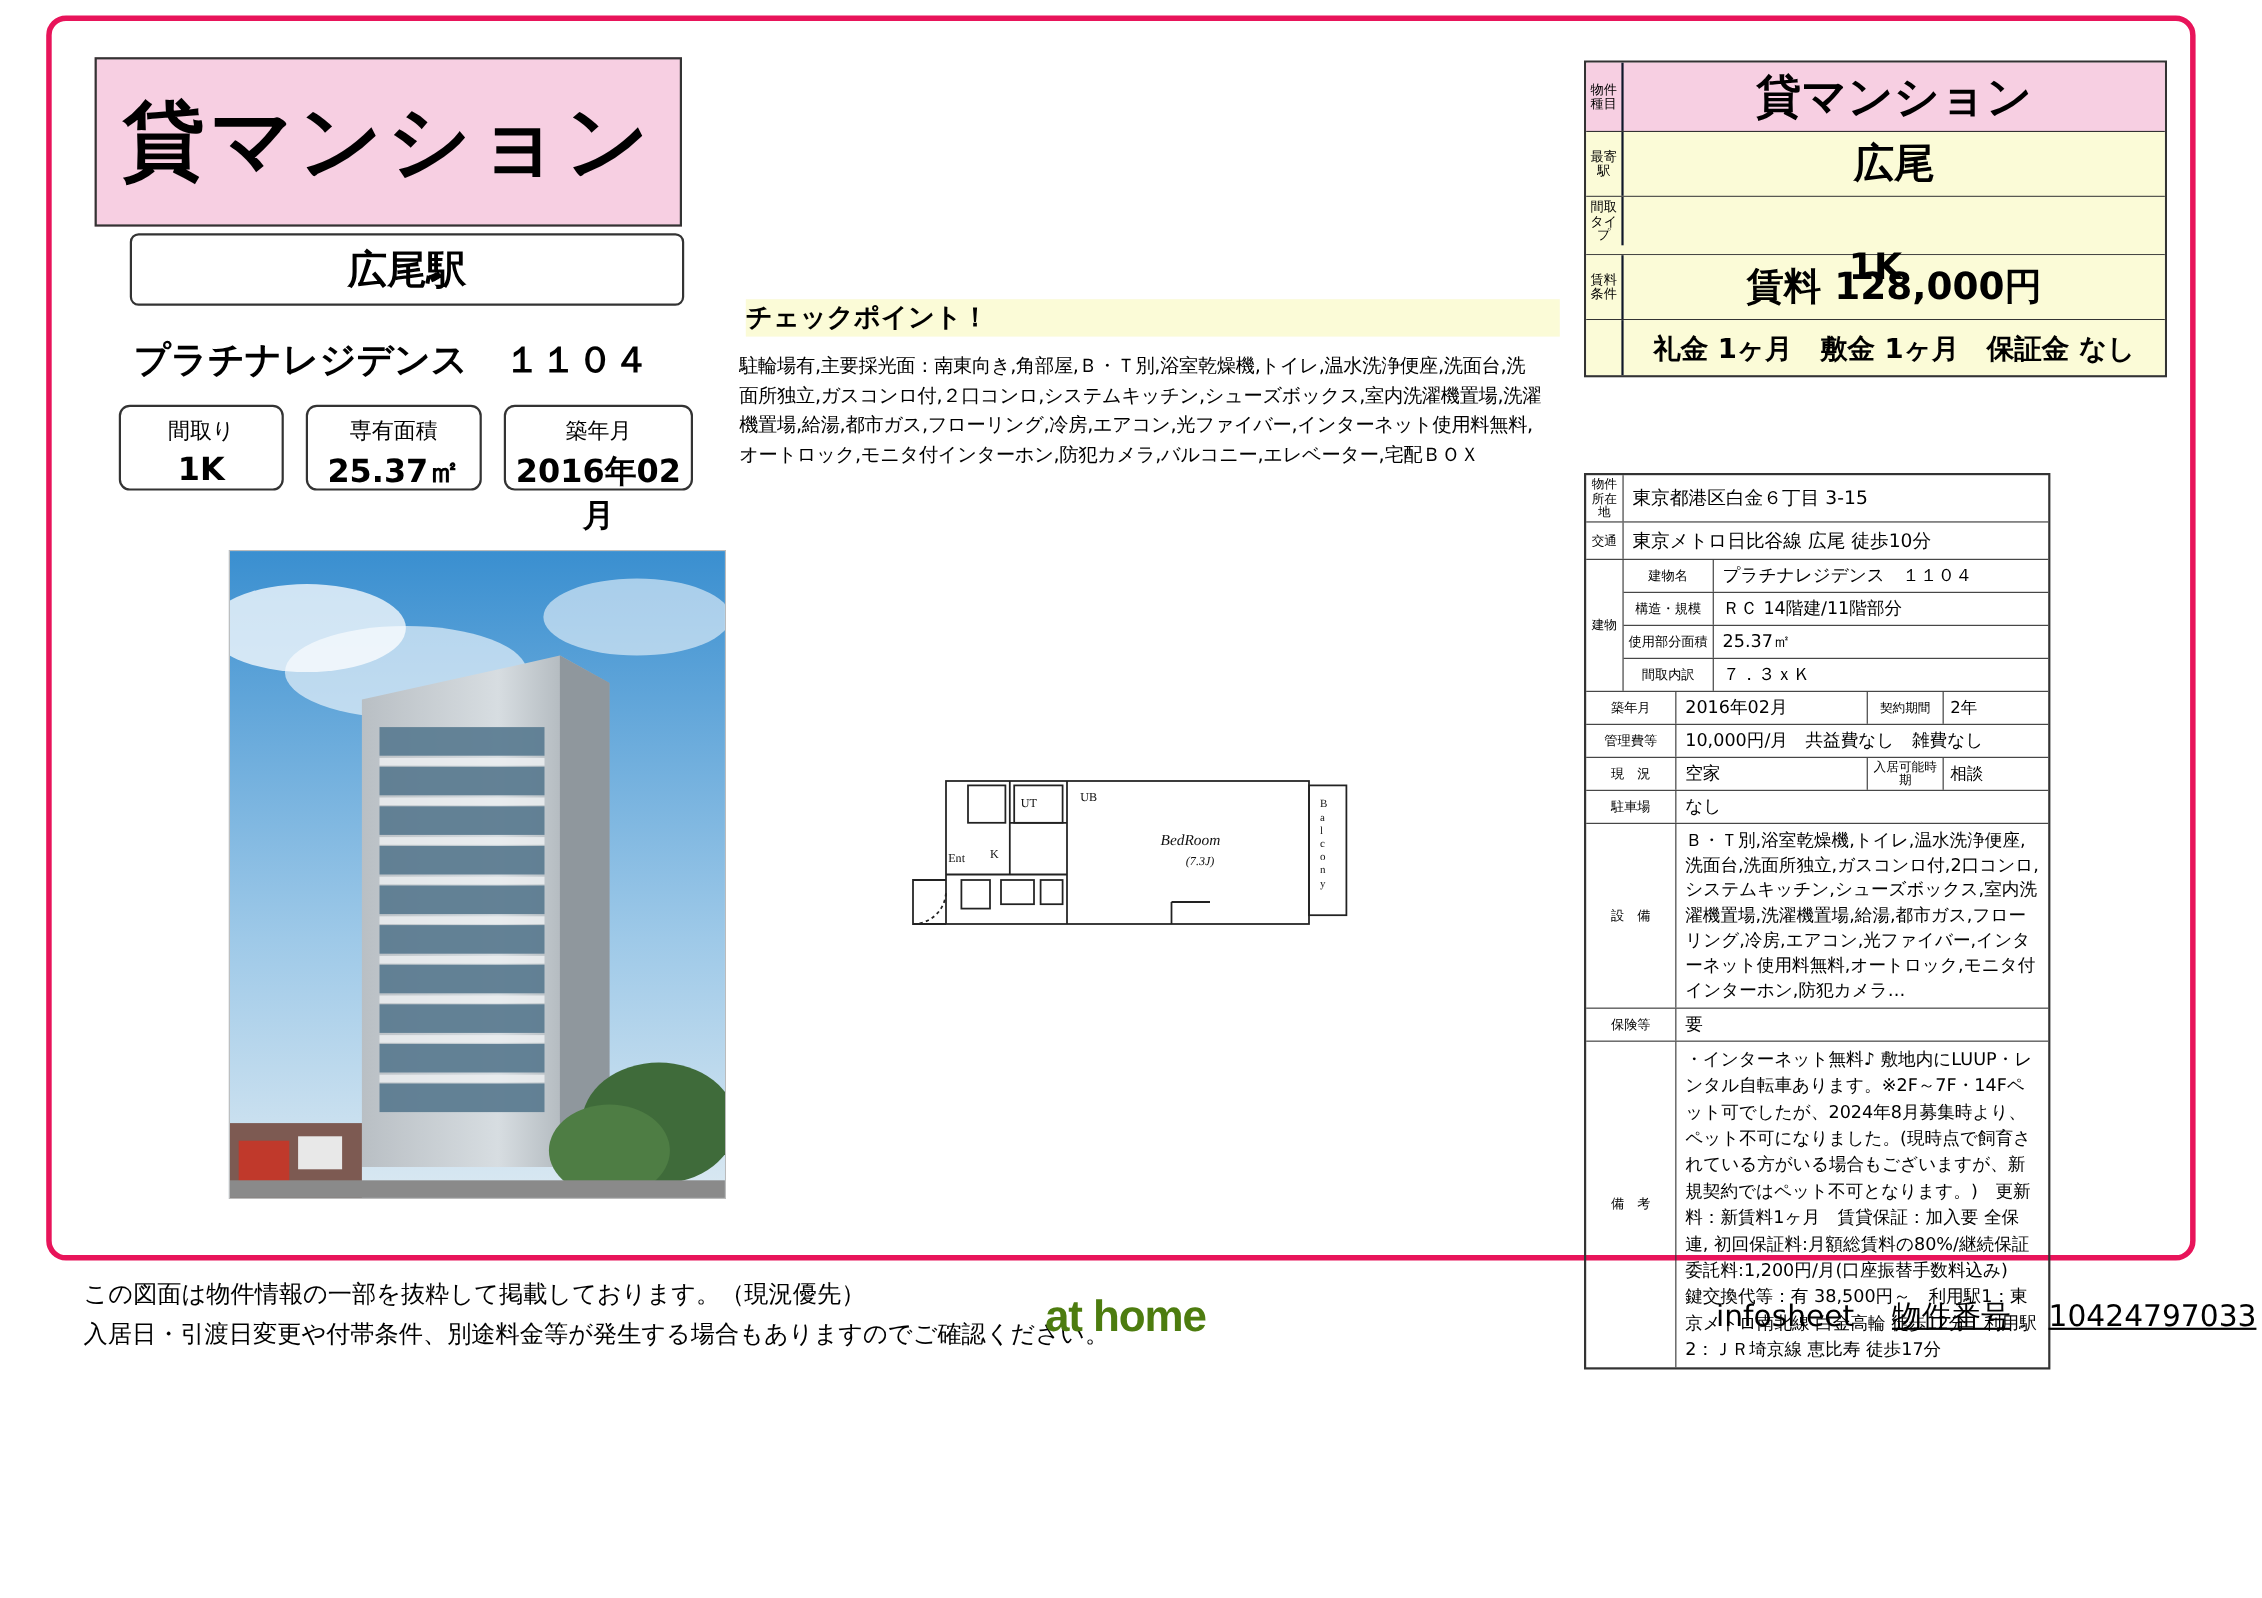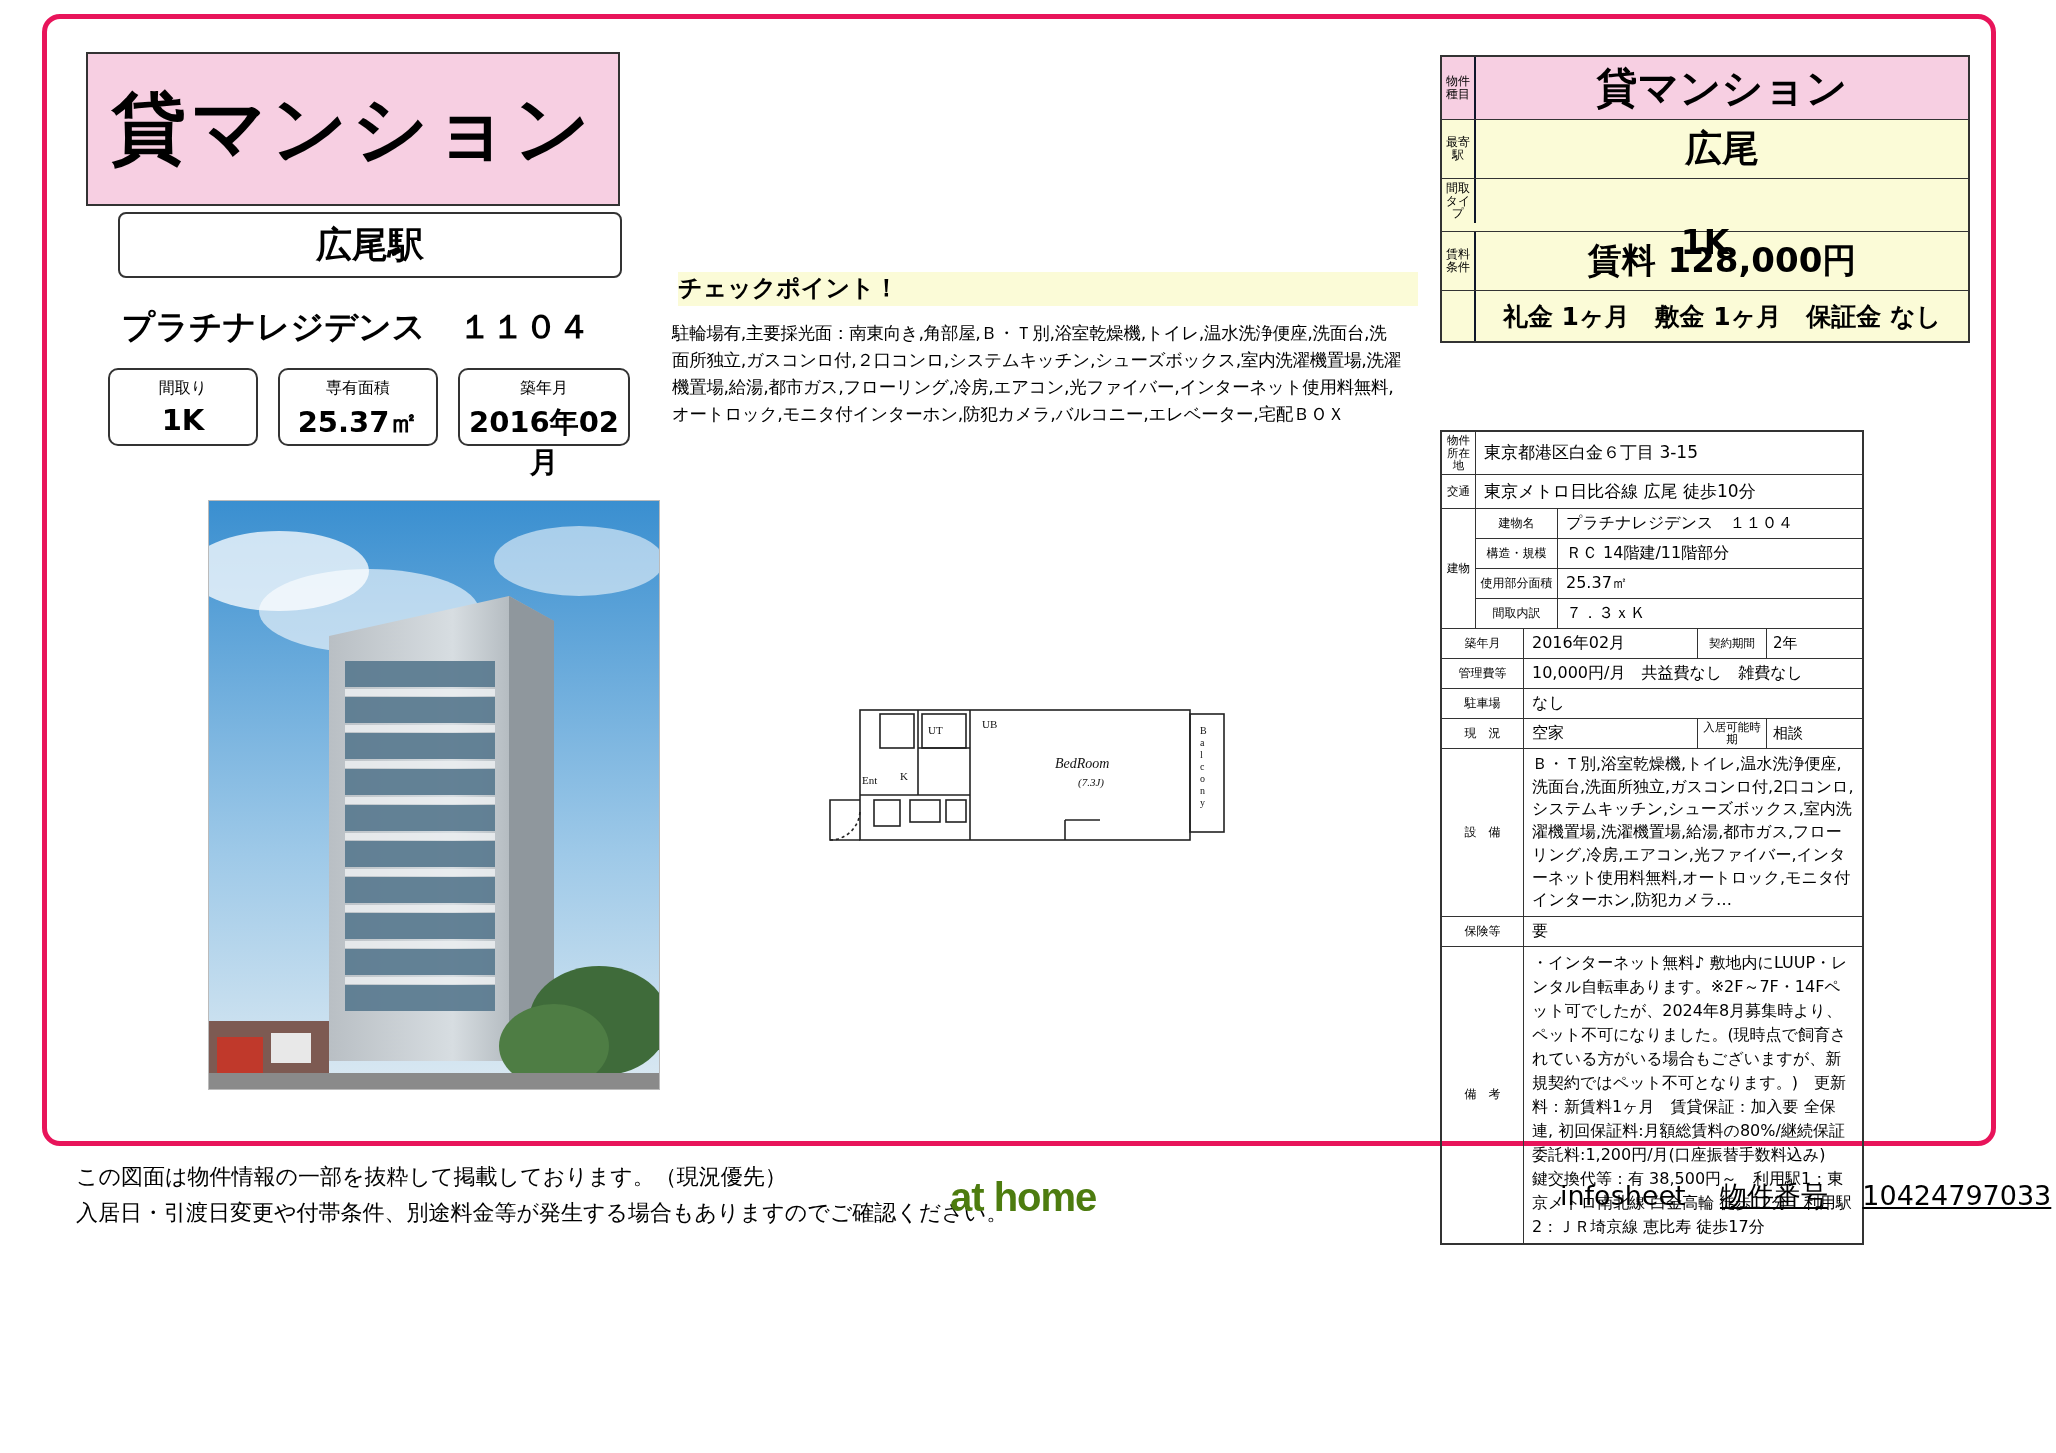--- a/index.html
+++ b/index.html
@@ -9,21 +9,21 @@
   .frame{position:absolute;left:42px;top:14px;width:1954px;height:1132px;border:5px solid #e8145a;border-radius:18px;box-sizing:border-box;}
 
   
   .title-box{position:absolute;left:86px;top:52px;width:530px;height:150px;background:#f7cfe2;border:2px solid #333;display:flex;align-items:center;justify-content:center;}
   .title-box span{font-size:75px;font-weight:bold;letter-spacing:4px;font-family:"DejaVu Sans",sans-serif;}
   .station-box{position:absolute;left:118px;top:212px;width:500px;height:62px;background:#ffffff;border:2px solid #333;border-radius:8px;display:flex;align-items:center;justify-content:center;}
   .station-box span{font-size:36px;font-weight:bold;font-family:"DejaVu Sans",sans-serif;}
   .bldg-name{position:absolute;left:86px;top:305px;width:540px;text-align:center;font-size:33px;font-weight:bold;font-family:"DejaVu Sans",sans-serif;}
 
   .pill{position:absolute;border:2px solid #333;border-radius:10px;background:#fff;text-align:center;box-sizing:border-box;padding-top:8px;}
-  .pill .lab{font-size:16px;font-family:"DejaVu Sans",sans-serif;}
+  .pill .lab{font-size:20px;font-family:"DejaVu Sans",sans-serif;}
   .pill .val{font-size:29px;font-weight:bold;font-family:"DejaVu Sans",sans-serif;margin-top:4px;}
   .pill1{left:108px;top:368px;width:150px;height:78px;}
   .pill2{left:278px;top:368px;width:160px;height:78px;}
   .pill3{left:458px;top:368px;width:172px;height:78px;}
 
   .photo{position:absolute;left:208px;top:500px;width:450px;height:588px;overflow:hidden;border:1px solid #bbb;background:#cfe6f5;}
 
   
   .cp-title{position:absolute;left:678px;top:272px;width:740px;height:34px;background:#fbfbd7;}
   .cp-title span{font-size:24px;font-weight:bold;font-family:"DejaVu Sans",sans-serif;}
@@ -257,29 +257,29 @@
       <div class="kmid">契約期間</div>
       <div class="vmid">2年</div>
     </div>
 
     <div class="r">
       <div class="kk">管理費等</div>
       <div class="vv">10,000円/月　共益費なし　雑費なし</div>
     </div>
 
     <div class="r">
-      <div class="kk">駐車場</div>
-      <div class="vv">なし</div>
-    </div>
-
-    <div class="r">
       <div class="kk">現　況</div>
       <div class="vv">空家</div>
       <div class="kmid">入居可能時期</div>
       <div class="vmid">相談</div>
+    </div>
+
+    <div class="r">
+      <div class="kk">駐車場</div>
+      <div class="vv">なし</div>
     </div>
 
     <div class="r">
       <div class="kk">設　備</div>
       <div class="vv note">Ｂ・Ｔ別,浴室乾燥機,トイレ,温水洗浄便座,洗面台,洗面所独立,ガスコンロ付,2口コンロ,システムキッチン,シューズボックス,室内洗濯機置場,洗濯機置場,給湯,都市ガス,フローリング,冷房,エアコン,光ファイバー,インターネット使用料無料,オートロック,モニタ付インターホン,防犯カメラ…</div>
     </div>
 
     <div class="r">
       <div class="kk">保険等</div>
       <div class="vv">要</div>

